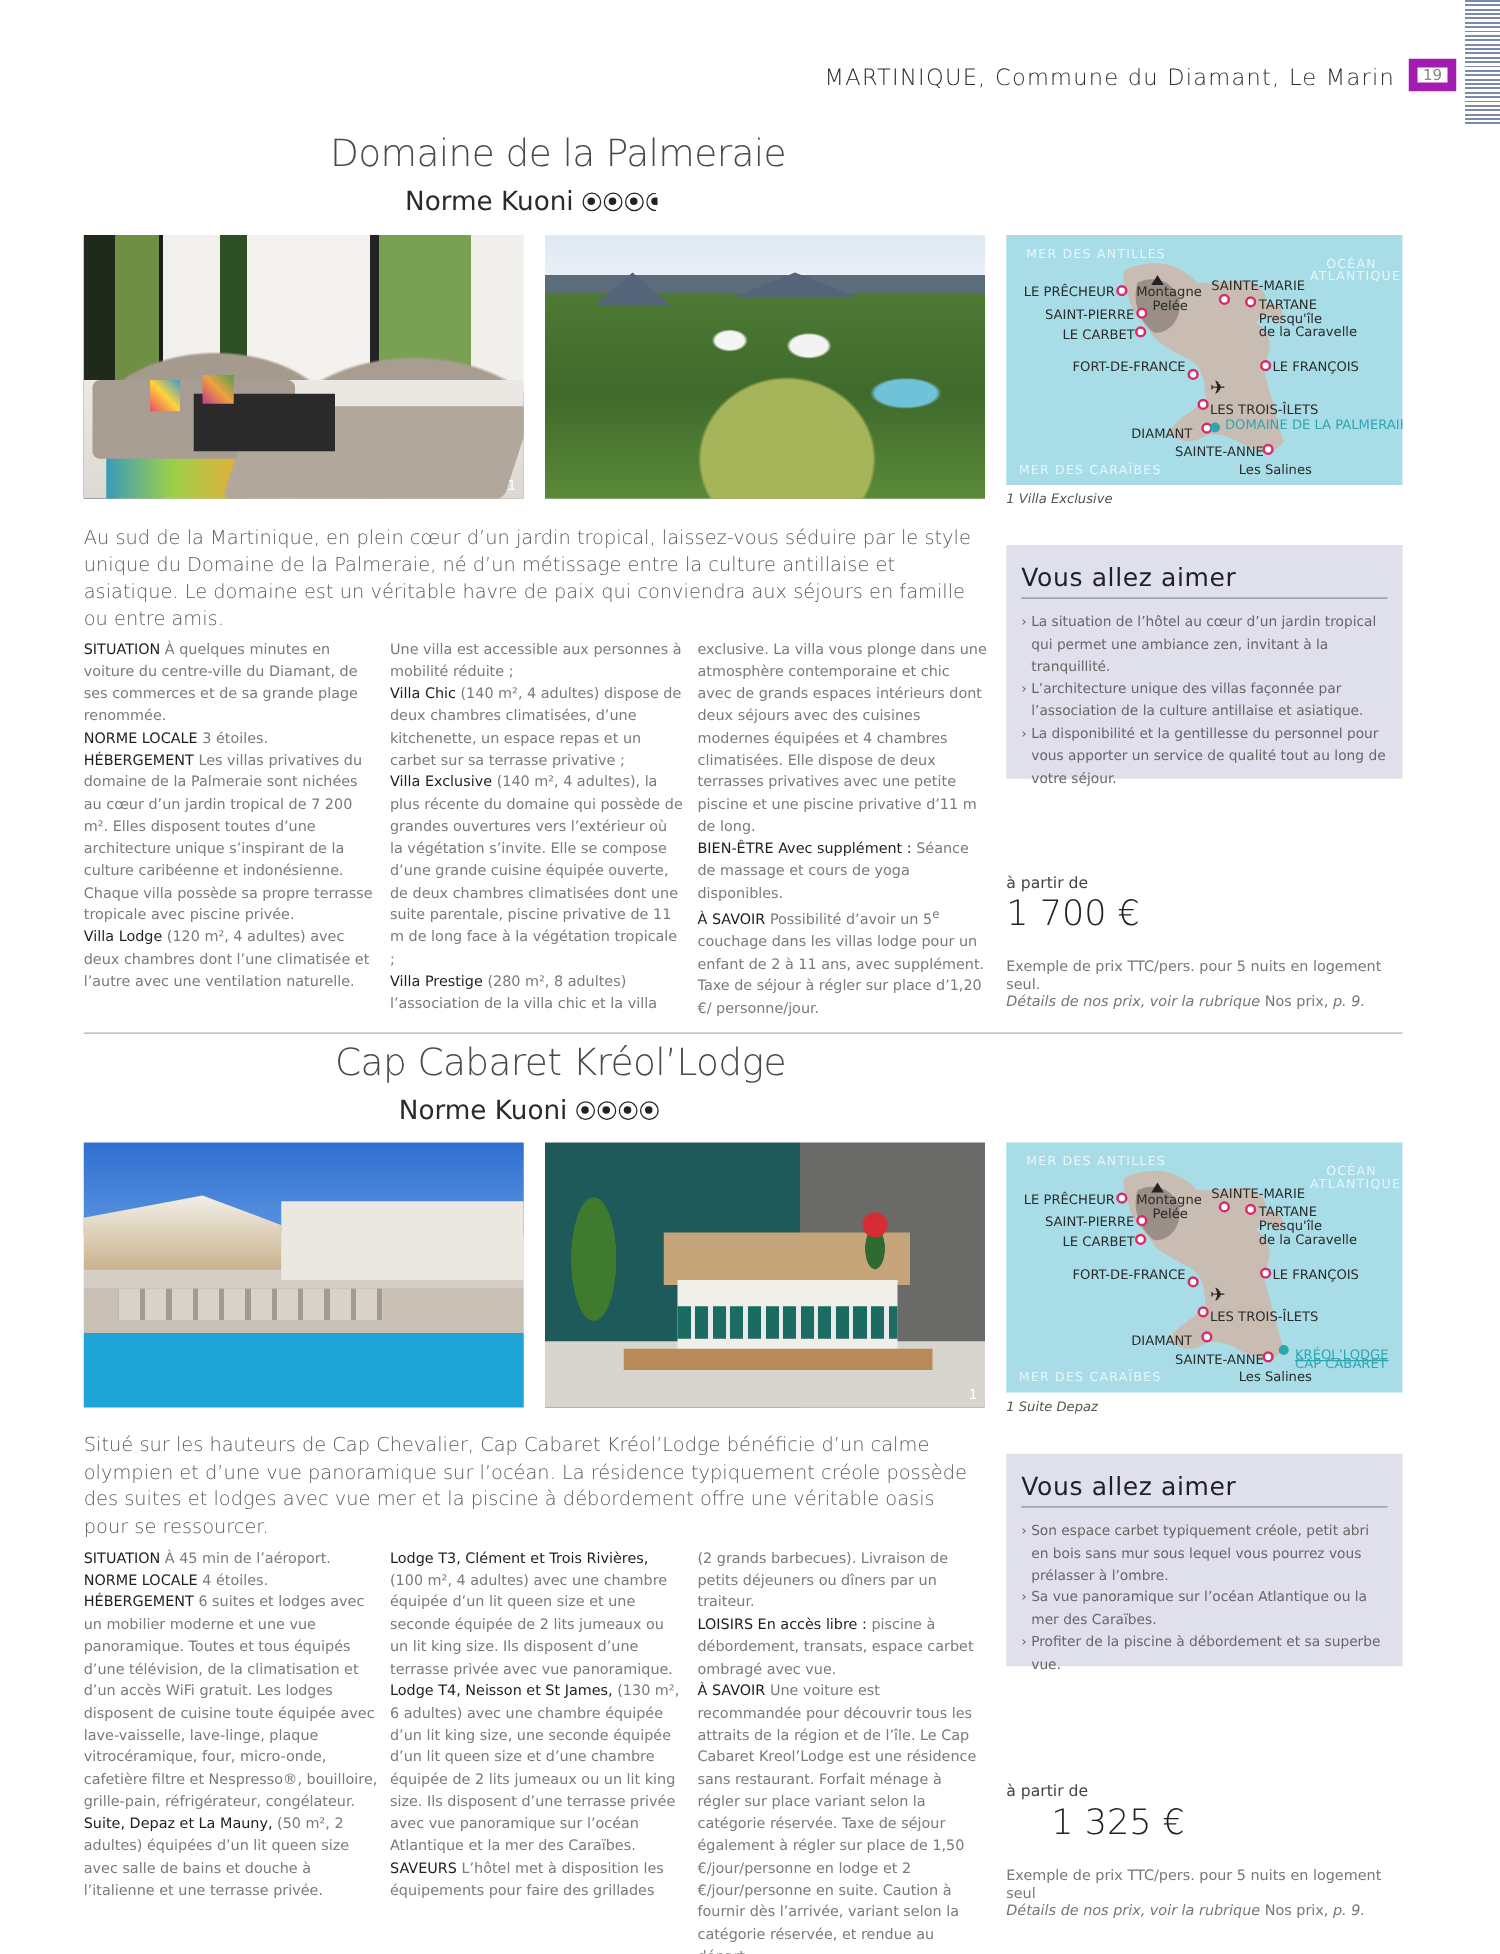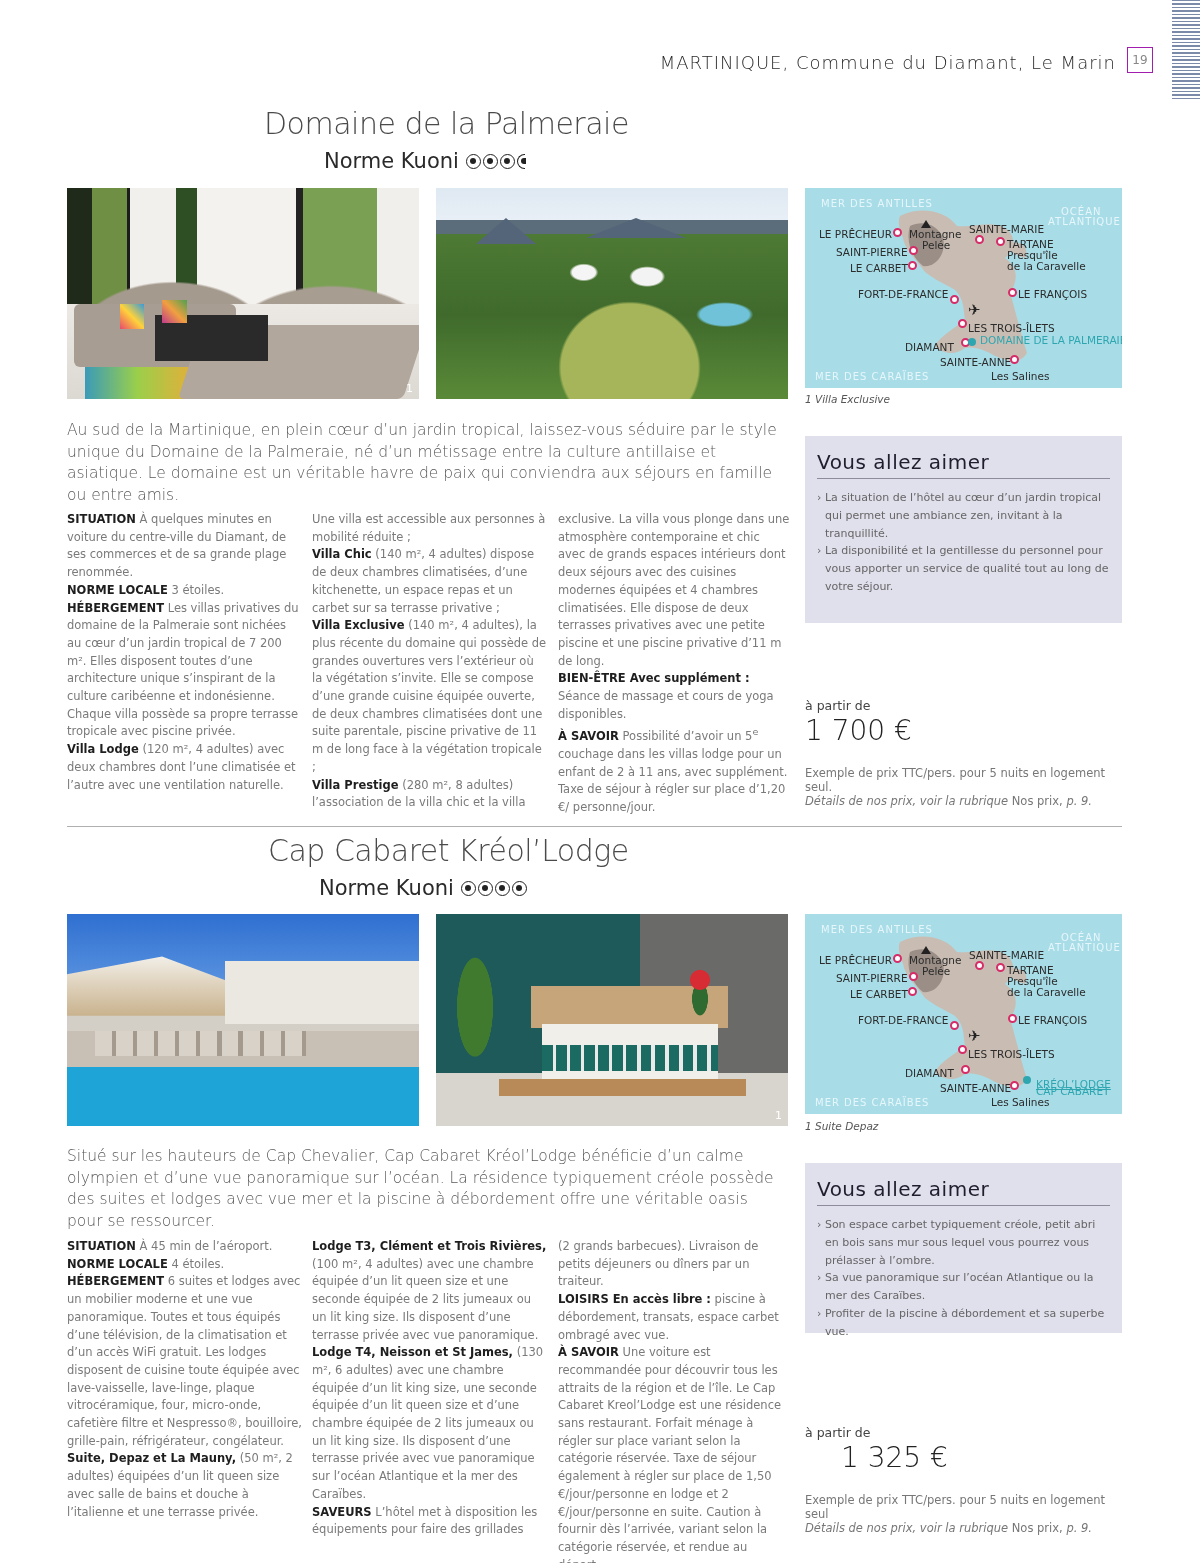--- a/index.html
+++ b/index.html
@@ -1,20 +1,20 @@
 <!DOCTYPE html>
 <html><head>
 <meta charset="utf-8">
 <style>
   * { box-sizing: border-box; margin: 0; padding: 0; }
   html, body { width: 1200px; height: 1563px; background: #ffffff; overflow: hidden; }
   body { position: relative; font-family: "DejaVu Sans", sans-serif; color: #6f6f6f; }
 
   .header-title { position: absolute; top: 52px; right: 84px; font-size: 18px; letter-spacing: 1px; color: #2a2a2a; font-weight: 300; }
-  .page-num { position: absolute; top: 47px; left: 1127px; width: 26px; height: 26px; border: 1px solid #a21caf; font-size: 12px; color: #888; display: flex; align-items: center; justify-content: center; }
+  .page-num { position: absolute; top: 47px; left: 1127px; width: 38px; height: 26px; border: 7px solid #a21caf; font-size: 12px; color: #888; display: flex; align-items: center; justify-content: center; }
   .edge-stripes { position: absolute; top: 0; left: 1172px; width: 28px; height: 100px;
     background: repeating-linear-gradient(to bottom, #7b8aa8 0px, #7b8aa8 1.5px, #ffffff 1.5px, #ffffff 3.5px); }
 
   .hotel-title { position: absolute; font-family: "DejaVu Sans", sans-serif; font-weight: 200; font-size: 30px; color: #4a4a4a; letter-spacing: -0.5px; }
   .norme { position: absolute; font-size: 21px; color: #2a2a2a; }
   .norme .dots { letter-spacing: 1px; }
   .dot { display: inline-block; width: 15px; height: 15px; border: 1.5px solid #222; border-radius: 50%; position: relative; margin-right: 2px; vertical-align: -1px; }
   .dot::after { content: ""; position: absolute; left: 3px; top: 3px; width: 6px; height: 6px; border-radius: 50%; background: #222; }
   .dot.half { width: 8px; border-right: none; border-radius: 8px 0 0 8px; }
   .dot.half::after { width: 5px; border-radius: 6px 0 0 6px; }
@@ -69,21 +69,21 @@
   .map svg { position: absolute; left: 0; top: 0; }
   .map-label { position: absolute; font-size: 10.5px; color: #2b2b2b; white-space: nowrap; line-height: 11px; }
   .map-label.sea { color: #e6f6fa; letter-spacing: 1px; font-size: 10px; }
   .map-label.hotel { color: #2ea6b0; }
   .map-pin { position: absolute; width: 9px; height: 9px; border: 2px solid #d62c68; border-radius: 50%; background: #fff; }
   .map-pin.hotel { border: none; background: #2ea6b0; width: 8px; height: 8px; }
   .caption { position: absolute; font-size: 10.5px; font-style: italic; color: #555; }
 
   .intro { position: absolute; font-size: 15.5px; line-height: 21.5px; color: #5a5a5a; font-weight: 300; }
   .col { position: absolute; font-size: 11.5px; line-height: 17.7px; color: #7a7a7a; }
-  .col b { color: #1e1e1e; font-weight: bold; }
+  .col b { color: #1e1e1e; font-weight: normal; }
 
   .aimer { position: absolute; background: #e0dfec; padding: 14px 12px 12px 12px; }
   .aimer h3 { font-size: 20px; font-weight: normal; color: #1e1e2e; letter-spacing: 0.5px; padding-bottom: 4px; border-bottom: 1px solid #8c8c9c; margin-bottom: 10px; }
   .aimer ul { list-style: none; }
   .aimer li { font-size: 11px; line-height: 17.8px; color: #666; padding-left: 8px; text-indent: -8px; }
   .aimer li::before { content: "› "; }
 
   .price-from { position: absolute; font-size: 12.5px; color: #444; }
   .price { position: absolute; font-size: 28px; color: #222; font-weight: 300; }
   .price-note { position: absolute; font-size: 11.5px; line-height: 14px; color: #777; }
@@ -167,20 +167,21 @@
   <div class="intro" style="left:67px; top:420px; width:720px;">Au sud de la Martinique, en plein cœur d’un jardin tropical, laissez-vous séduire par le style unique du Domaine de la Palmeraie, né d’un métissage entre la culture antillaise et asiatique. Le domaine est un véritable havre de paix qui conviendra aux séjours en famille ou entre amis.</div>
 
   <div class="col" style="left:67px; top:511px; width:235px;"><b>SITUATION</b> À quelques minutes en voiture du centre-ville du Diamant, de ses commerces et de sa grande plage renommée.<br><b>NORME LOCALE</b> 3 étoiles.<br><b>HÉBERGEMENT</b> Les villas privatives du domaine de la Palmeraie sont nichées au cœur d’un jardin tropical de 7 200 m². Elles disposent toutes d’une architecture unique s’inspirant de la culture caribéenne et indonésienne. Chaque villa possède sa propre terrasse tropicale avec piscine privée.<br><b>Villa Lodge</b> (120 m², 4 adultes) avec deux chambres dont l’une climatisée et l’autre avec une ventilation naturelle.</div>
   <div class="col" style="left:312px; top:511px; width:235px;">Une villa est accessible aux personnes à mobilité réduite ;<br><b>Villa Chic</b> (140 m², 4 adultes) dispose de deux chambres climatisées, d’une kitchenette, un espace repas et un carbet sur sa terrasse privative ;<br><b>Villa Exclusive</b> (140 m², 4 adultes), la plus récente du domaine qui possède de grandes ouvertures vers l’extérieur où la végétation s’invite. Elle se compose d’une grande cuisine équipée ouverte, de deux chambres climatisées dont une suite parentale, piscine privative de 11 m de long face à la végétation tropicale ;<br><b>Villa Prestige</b> (280 m², 8 adultes) l’association de la villa chic et la villa</div>
   <div class="col" style="left:558px; top:511px; width:232px;">exclusive. La villa vous plonge dans une atmosphère contemporaine et chic avec de grands espaces intérieurs dont deux séjours avec des cuisines modernes équipées et 4 chambres climatisées. Elle dispose de deux terrasses privatives avec une petite piscine et une piscine privative d’11 m de long.<br><b>BIEN-ÊTRE Avec supplément :</b> Séance de massage et cours de yoga disponibles.<br><b>À SAVOIR</b> Possibilité d’avoir un 5<sup>e</sup> couchage dans les villas lodge pour un enfant de 2 à 11 ans, avec supplément. Taxe de séjour à régler sur place d’1,20 €/ personne/jour.</div>
 
   <div class="aimer" style="left:805px; top:436px; width:317px; height:187px;">
     <h3>Vous allez aimer</h3>
     <ul>
       <li>La situation de l’hôtel au cœur d’un jardin tropical qui permet une ambiance zen, invitant à la tranquillité.</li>
+      <li>L’architecture unique des villas façonnée par l’association de la culture antillaise et asiatique.</li>
       <li>La disponibilité et la gentillesse du personnel pour vous apporter un service de qualité tout au long de votre séjour.</li>
     </ul>
   </div>
 
   <div class="price-from" style="left:805px; top:698px;">à partir de</div>
   <div class="price" style="left:805px; top:714px;">1 700 €</div>
   <div class="price-note" style="left:805px; top:766px; width:320px;">
     <div>Exemple de prix TTC/pers. pour 5 nuits en logement seul.</div>
     <div><i>Détails de nos prix, voir la rubrique</i><span> Nos prix, </span><i>p. 9.</i></div>
   </div>

